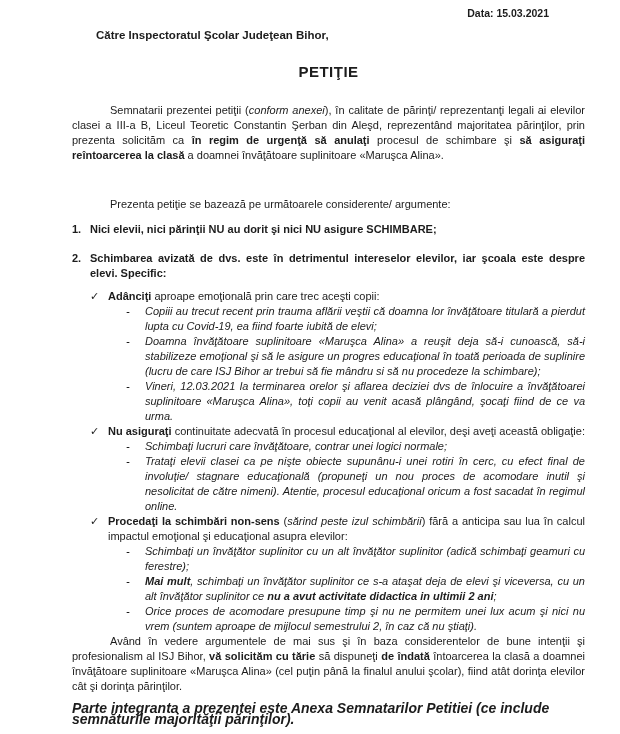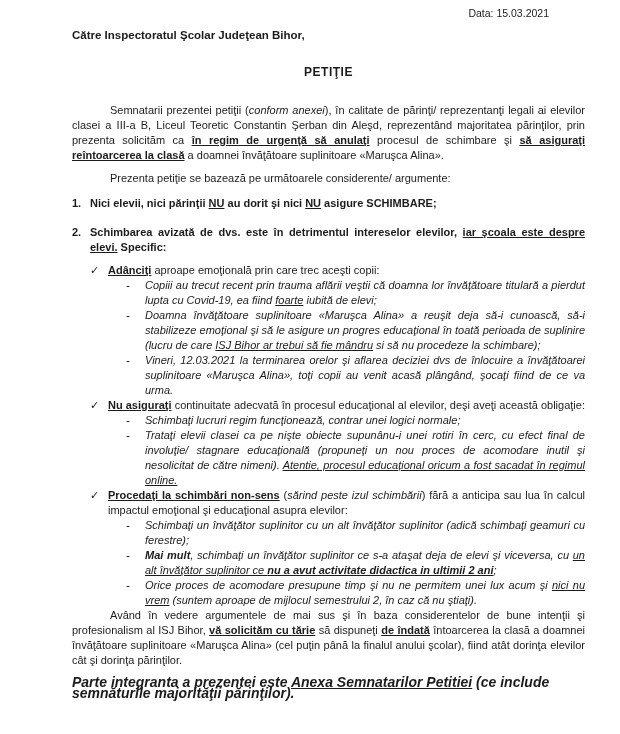--- a/index.html
+++ b/index.html
@@ -13,46 +13,47 @@
     font-family: "Liberation Sans", sans-serif;
     color: #1c1c1c;
     -webkit-font-smoothing: antialiased;
   }
   .content {
     padding: 4px 35px 0 72px; 
   }
   
   .doc-date {
     text-align: right;
-    font-weight: normal;
+    font-weight: bold;
     font-size: 10.5px;
     line-height: 13px;
     margin-top: 3px;
     margin-right: 36px;
   }
   .addressee {
     font-weight: bold;
     font-size: 11.5px;
     line-height: 15px;
     margin-top: 8px;
+    margin-left: 24px;
   }
   .doc-title {
     text-align: center;
     font-weight: bold;
-    font-size: 12px;
+    font-size: 15px;
     letter-spacing: 0.5px;
     line-height: 18px;
     margin-top: 20px;
     margin-bottom: 22px;
   }
   
   .block { font-size: 11px; line-height: 15px; }
   .paragraph { text-align: justify; }
   .paragraph.indent { text-indent: 38px; }
-  .paragraph + .paragraph { margin-top: 8px; }
+  .paragraph + .paragraph { margin-top: 34px; }
   .numbered, .check, .dash { display: flex; }
   .numbered { font-weight: bold; }
   .numbered .marker { flex: 0 0 18px; }
   .check { margin-left: 18px; }
   .check .marker { flex: 0 0 18px; font-weight: normal; }
   .dash { margin-left: 54px; font-style: italic; }
   .dash .marker { flex: 0 0 19px; }
   .flex-text { flex: 1 1 auto; text-align: justify; }
   .paragraph + .numbered { margin-top: 10px; }
   .numbered + .numbered { margin-top: 14px; }
@@ -60,21 +61,21 @@
   .dash + .paragraph { }
   .footnote {
     margin-top: 9px;
     font-size: 14px;
     line-height: 11px;
     font-weight: bold;
     font-style: italic;
   }
   
   .b { font-weight: bold; }
-  .u { text-decoration: underline; }
+  .u { }
   .i { font-style: italic; }
 </style>
 </head>
 <body>
 
 <div class="page">
   <div class="content">
     <div class="doc-date">Data: 15.03.2021</div>
     <div class="addressee">Către Inspectoratul Şcolar Judeţean Bihor,</div>
     <div class="doc-title">PETIŢIE</div>
@@ -104,21 +105,21 @@
         <div class="block dash">
           <span class="marker">-</span>
           <span class="flex-text"><span>Vineri, 12.03.2021 la terminarea orelor şi aflarea deciziei dvs de înlocuire a învăţătoarei suplinitoare «Maruşca Alina», toţi copii au venit acasă plângând, şocaţi fiind de ce va urma.</span></span>
         </div>
         <div class="block check">
           <span class="marker">✓</span>
           <span class="flex-text"><span class="b u">Nu asiguraţi</span><span> continuitate adecvată în procesul educaţional al elevilor, deşi aveţi această obligaţie:</span></span>
         </div>
         <div class="block dash">
           <span class="marker">-</span>
-          <span class="flex-text"><span>Schimbaţi lucruri regim funcţionează, contrar unei logici normale;</span></span>
+          <span class="flex-text"><span>Schimbaţi lucruri care învăţătoare, contrar unei logici normale;</span></span>
         </div>
         <div class="block dash">
           <span class="marker">-</span>
           <span class="flex-text"><span>Trataţi elevii clasei ca pe nişte obiecte supunânu-i unei rotiri în cerc, cu efect final de involuţie/ stagnare educaţională (propuneţi un nou proces de acomodare inutil şi nesolicitat de către nimeni). </span><span class="u">Atentie, procesul educaţional oricum a fost sacadat în regimul online.</span></span>
         </div>
         <div class="block check">
           <span class="marker">✓</span>
           <span class="flex-text"><span class="b u">Procedaţi la schimbări non-sens</span><span> (</span><span class="i">sărind peste izul schimbării</span><span>) fără a anticipa sau lua în calcul impactul emoţional şi educaţional asupra elevilor:</span></span>
         </div>
         <div class="block dash">

